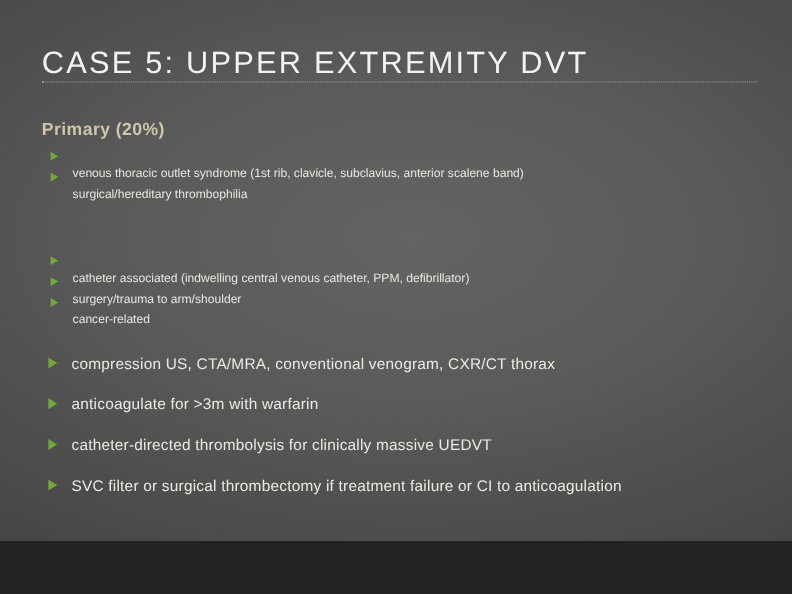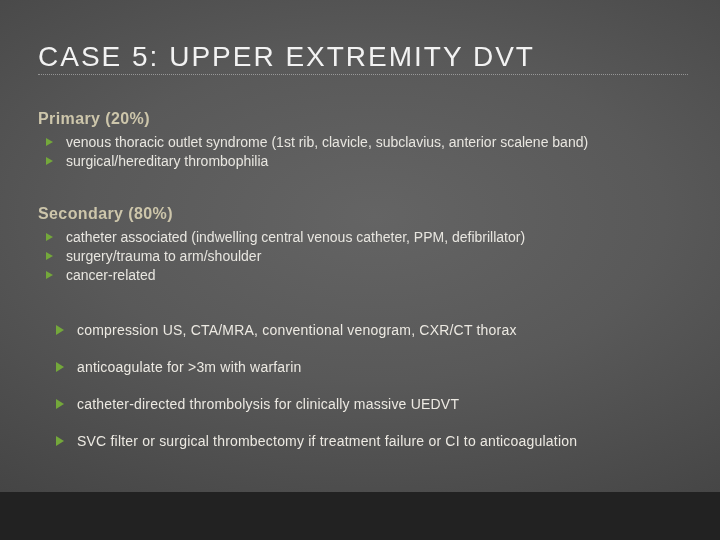--- a/index.html
+++ b/index.html
@@ -51,36 +51,36 @@
   .tri-sm {
     width: 0; height: 0;
     border-top: 4px solid transparent;
     border-bottom: 4px solid transparent;
     border-left: 7px solid #74a83b;
     margin-top: 5px;
     flex: 0 0 auto;
   }
   .sub-text {
     margin-left: 13px;
-    font-size: 14px;
+    font-size: 11px;
     line-height: 18px;
     color: #e8e6e0;
     white-space: nowrap;
+    margin-top: 16px;
   }
   .mainlist {
     position: absolute;
     left: 44px;
     top: 322px;
   }
   .main-row {
     display: flex;
     align-items: flex-start;
     height: 16px;
     margin-bottom: 21px;
-    margin-left: 12px;
   }
   .tri-lg {
     width: 0; height: 0;
     border-top: 5px solid transparent;
     border-bottom: 5px solid transparent;
     border-left: 8px solid #74a83b;
     margin-top: 3px;
     flex: 0 0 auto;
   }
   .main-text {
@@ -105,21 +105,20 @@
     <div class="sub-row">
       <span class="tri-sm"></span>
       <span class="sub-text">venous thoracic outlet syndrome (1st rib, clavicle, subclavius, anterior scalene band)</span>
     </div>
     <div class="sub-row">
       <span class="tri-sm"></span>
       <span class="sub-text">surgical/hereditary thrombophilia</span>
     </div>
   </div>
 
-  <div class="heading heading-secondary">Secondary (80%)</div>
 
   <div class="sublist sublist-secondary">
     <div class="sub-row">
       <span class="tri-sm"></span>
       <span class="sub-text">catheter associated (indwelling central venous catheter, PPM, defibrillator)</span>
     </div>
     <div class="sub-row">
       <span class="tri-sm"></span>
       <span class="sub-text">surgery/trauma to arm/shoulder</span>
     </div>

